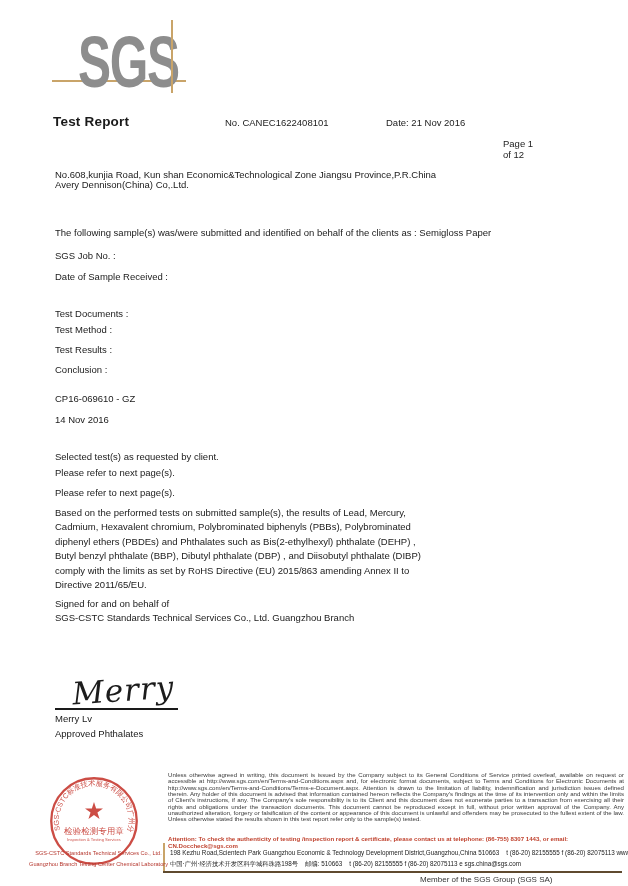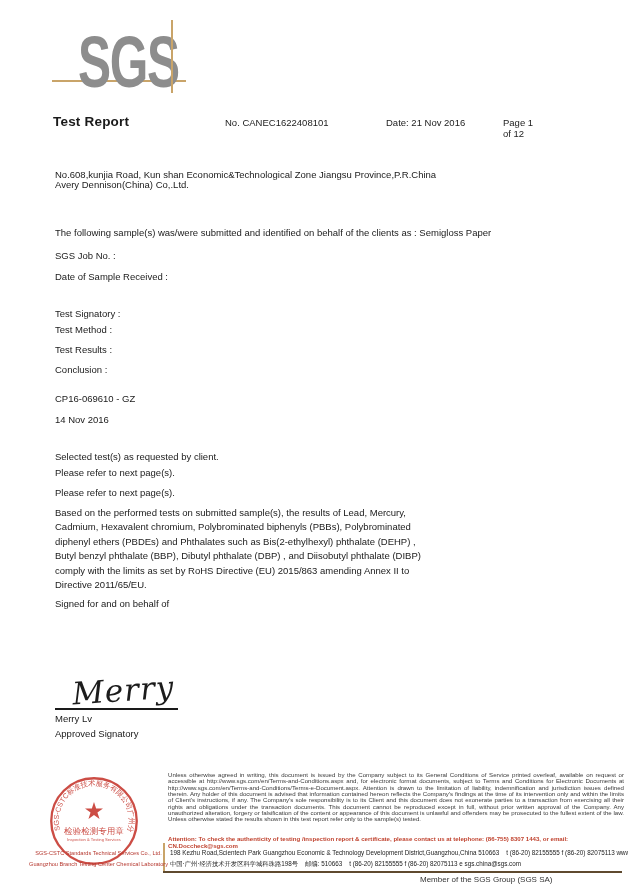--- a/index.html
+++ b/index.html
@@ -13,21 +13,21 @@
     color:#8d8d8d;letter-spacing:-2px;transform:scaleX(0.68);transform-origin:left top;
     z-index:2;
   }
   .reg-h{position:absolute;left:52px;top:80px;width:134px;height:2px;background:#c9a469;z-index:1;}
   .reg-v{position:absolute;left:171px;top:20px;width:2px;height:73px;background:#c9a469;z-index:3;}
   .title-row{position:absolute;left:0;top:114px;width:536px;height:20px;}
   .doc-title{position:absolute;left:53px;top:0;font-size:13.5px;font-weight:bold;letter-spacing:0.2px;}
   .meta{position:absolute;top:3px;font-size:9.5px;color:#222;}
   .meta.no{left:225px;}
   .meta.date{left:386px;}
-  .meta.page-no{left:503px;}
+  .meta.page-no{left:503px;margin-top:21px;}
   
   .client-name{position:absolute;left:55px;top:148px;font-size:9.5px;margin-top:31px;}
   .client-addr{position:absolute;left:55px;top:169px;font-size:9.5px;}
   .sample-intro{position:absolute;left:55px;top:227px;font-size:9.5px;width:545px;}
   
   .field{position:absolute;left:55px;width:540px;display:flex;font-size:9.5px;flex-direction:column;}
   .field .lbl{width:142px;flex:0 0 142px;}
   .field .val{flex:1;max-width:375px;line-height:14.4px;}
   .f0{top:250px}.f1{top:271px}.f2{top:290px}.f3{top:308px}.f4{top:324px}.f5{top:344px}.f6{top:364px}
   
@@ -81,41 +81,42 @@
 
   <div class="field f0">
     <span class="lbl">SGS Job No. :</span>
     <span class="val">CP16-069610 - GZ</span>
   </div>
   <div class="field f1">
     <span class="lbl">Date of Sample Received :</span>
     <span class="val">14 Nov 2016</span>
   </div>
   <div class="field f3">
-    <span class="lbl">Test Signatory :</span>
+    <span class="lbl">Test Documents :</span>
     <span class="val">Selected test(s) as requested by client.</span>
   </div>
   <div class="field f4">
     <span class="lbl">Test Method :</span>
     <span class="val">Please refer to next page(s).</span>
   </div>
   <div class="field f5">
     <span class="lbl">Test Results :</span>
     <span class="val">Please refer to next page(s).</span>
   </div>
   <div class="field f6">
     <span class="lbl">Conclusion :</span>
     <span class="val">Based on the performed tests on submitted sample(s), the results of Lead, Mercury, Cadmium, Hexavalent chromium, Polybrominated biphenyls (PBBs), Polybrominated diphenyl ethers (PBDEs) and Phthalates such as Bis(2-ethylhexyl) phthalate (DEHP) , Butyl benzyl phthalate (BBP), Dibutyl phthalate (DBP) , and Diisobutyl phthalate (DIBP) comply with the limits as set by RoHS Directive (EU) 2015/863 amending Annex II to Directive 2011/65/EU.</span>
   </div>
 
   <div class="signed1">Signed for and on behalf of</div>
+  <div class="signed2">SGS-CSTC Standards Technical Services Co., Ltd. Guangzhou Branch</div>
   <div class="handwriting">Merry</div>
   <div class="sig-line"></div>
   <div class="sig-name">Merry Lv</div>
-  <div class="sig-role">Approved Signatory</div>
+  <div class="sig-role">Approved Phthalates</div>
 
   <svg class="stamp" viewBox="0 0 100 100">
     <defs>
       <path id="rimpath" d="M 13,62 A 39,39 0 1 1 87,62" fill="none"></path>
     </defs>
     <circle cx="50" cy="50" r="47.5" fill="none" stroke="#c5352c" stroke-width="2.6"></circle>
     <text font-size="8" fill="#c5352c" font-family="Liberation Sans, sans-serif">
       <textPath href="#rimpath" startOffset="2">SGS-CSTC标准技术服务有限公司广州分公司</textPath>
     </text>
     <text x="50" y="48" text-anchor="middle" font-size="26" fill="#c5352c">★</text>

